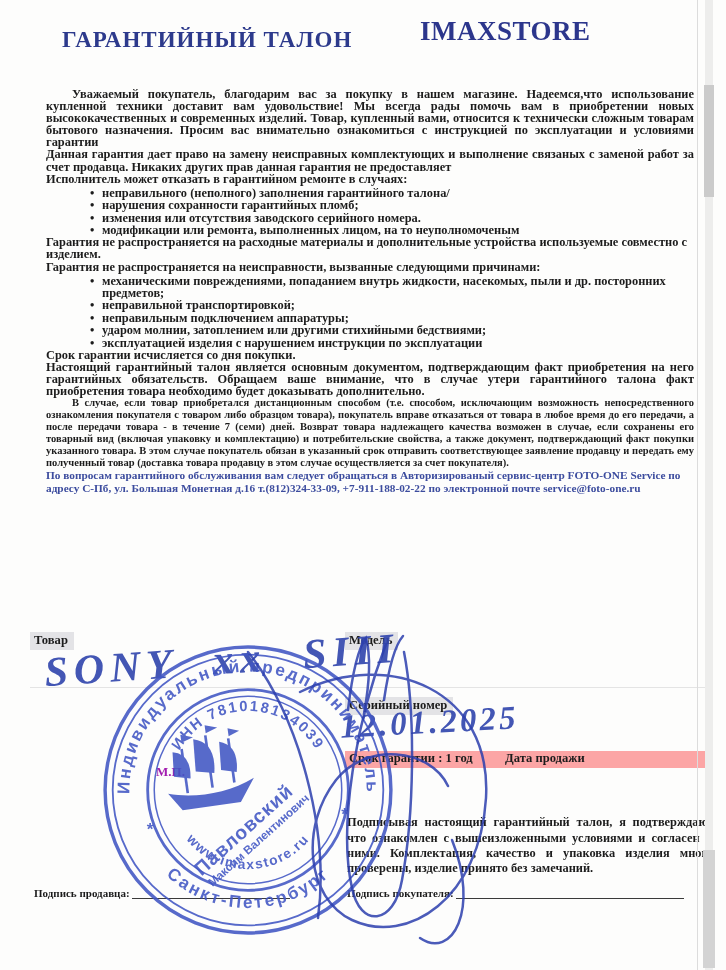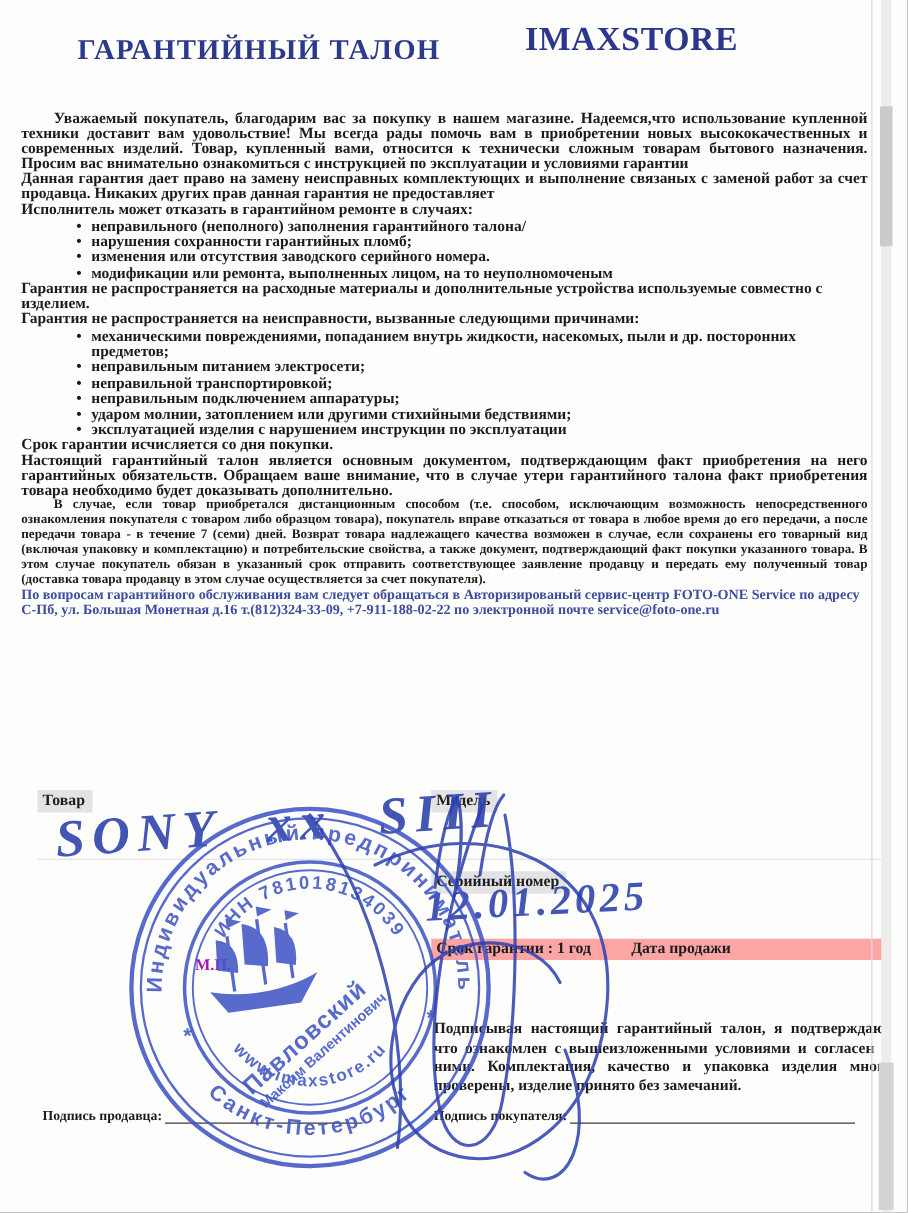--- a/index.html
+++ b/index.html
@@ -14,21 +14,21 @@
     font-size:23px;font-weight:bold;letter-spacing:1px;color:#2d3a8c;
   }
   .hdr-logo{
     position:absolute;left:420px;top:16px;
     font-family:Liberation Serif, serif;
     font-size:27px;font-weight:bold;letter-spacing:.5px;color:#2c368c;
   }
   
   .main{
     position:absolute;left:0;top:88px;width:726px;height:548px;
-    padding:0 32px 0 17px;box-sizing:border-box;overflow:hidden;
+    padding:0 32px 0 46px;box-sizing:border-box;overflow:hidden;
     font-size:12.4px;line-height:12.1px;font-weight:bold;
   }
   .main p{margin:0;}
   .p-greeting{text-indent:26px;text-align:justify;}
   .p-grant{margin-top:9px;text-align:justify;}
   .p-heading{margin-top:40px;}
   ul.blist{list-style:none;margin:2px 0 0 44px;padding:0;}
   ul.blist li{position:relative;padding-left:12px;line-height:12.4px;text-align:left;}
   ul.blist li::before{content:"•";position:absolute;left:0;top:0;}
   .p-consume{margin-top:16px;}
@@ -101,21 +101,20 @@
       <li>неправильного (неполного) заполнения гарантийного талона/</li>
       <li>нарушения сохранности гарантийных пломб;</li>
       <li>изменения или отсутствия заводского серийного номера.</li>
       <li>модификации или ремонта, выполненных лицом, на то неуполномоченым</li>
     </ul>
 
     <p class="p-consume">Гарантия не распространяется на расходные материалы и дополнительные  устройства используемые совместно с изделием.</p>
     <p class="p-causes">Гарантия не распространяется на неисправности, вызванные следующими причинами:</p>
     <ul class="blist">
       <li>механическими повреждениями, попаданием внутрь жидкости, насекомых, пыли и др. посторонних предметов;</li>
-      <li>неправильным питанием электросети;</li>
       <li>неправильной транспортировкой;</li>
       <li>неправильным подключением аппаратуры;</li>
       <li>ударом молнии, затоплением или другими стихийными бедствиями;</li>
       <li>эксплуатацией изделия с нарушением инструкции по эксплуатации</li>
     </ul>
 
     <p class="p-term">Срок гарантии исчисляется со дня покупки.</p>
     <p class="p-maindoc">Настоящий гарантийный талон является основным документом, подтверждающим факт приобретения на него гарантийных обязательств. Обращаем ваше внимание, что в случае утери гарантийного талона факт приобретения товара необходимо будет доказывать дополнительно.</p>
     <p class="p-distance">В случае, если товар приобретался дистанционным способом (т.е. способом, исключающим возможность непосредственного ознакомления покупателя с товаром либо образцом товара), покупатель вправе отказаться от товара в любое время до его передачи, а после передачи товара - в течение 7 (семи) дней. Возврат товара надлежащего качества возможен в случае, если сохранены его товарный вид (включая упаковку и комплектацию) и потребительские свойства, а также документ, подтверждающий факт покупки указанного товара. В этом случае покупатель обязан в указанный срок отправить соответствующее заявление продавцу и передать ему полученный товар (доставка товара продавцу в этом случае осуществляется за счет покупателя).</p>
     <p class="p-service">По вопросам гарантийного обслуживания  вам следует обращаться в  Авторизированый сервис-центр FOTO-ONE Service  по адресу С-Пб, ул. Большая Монетная д.16  т.(812)324-33-09,  +7-911-188-02-22 по электронной почте  service@foto-one.ru</p>

